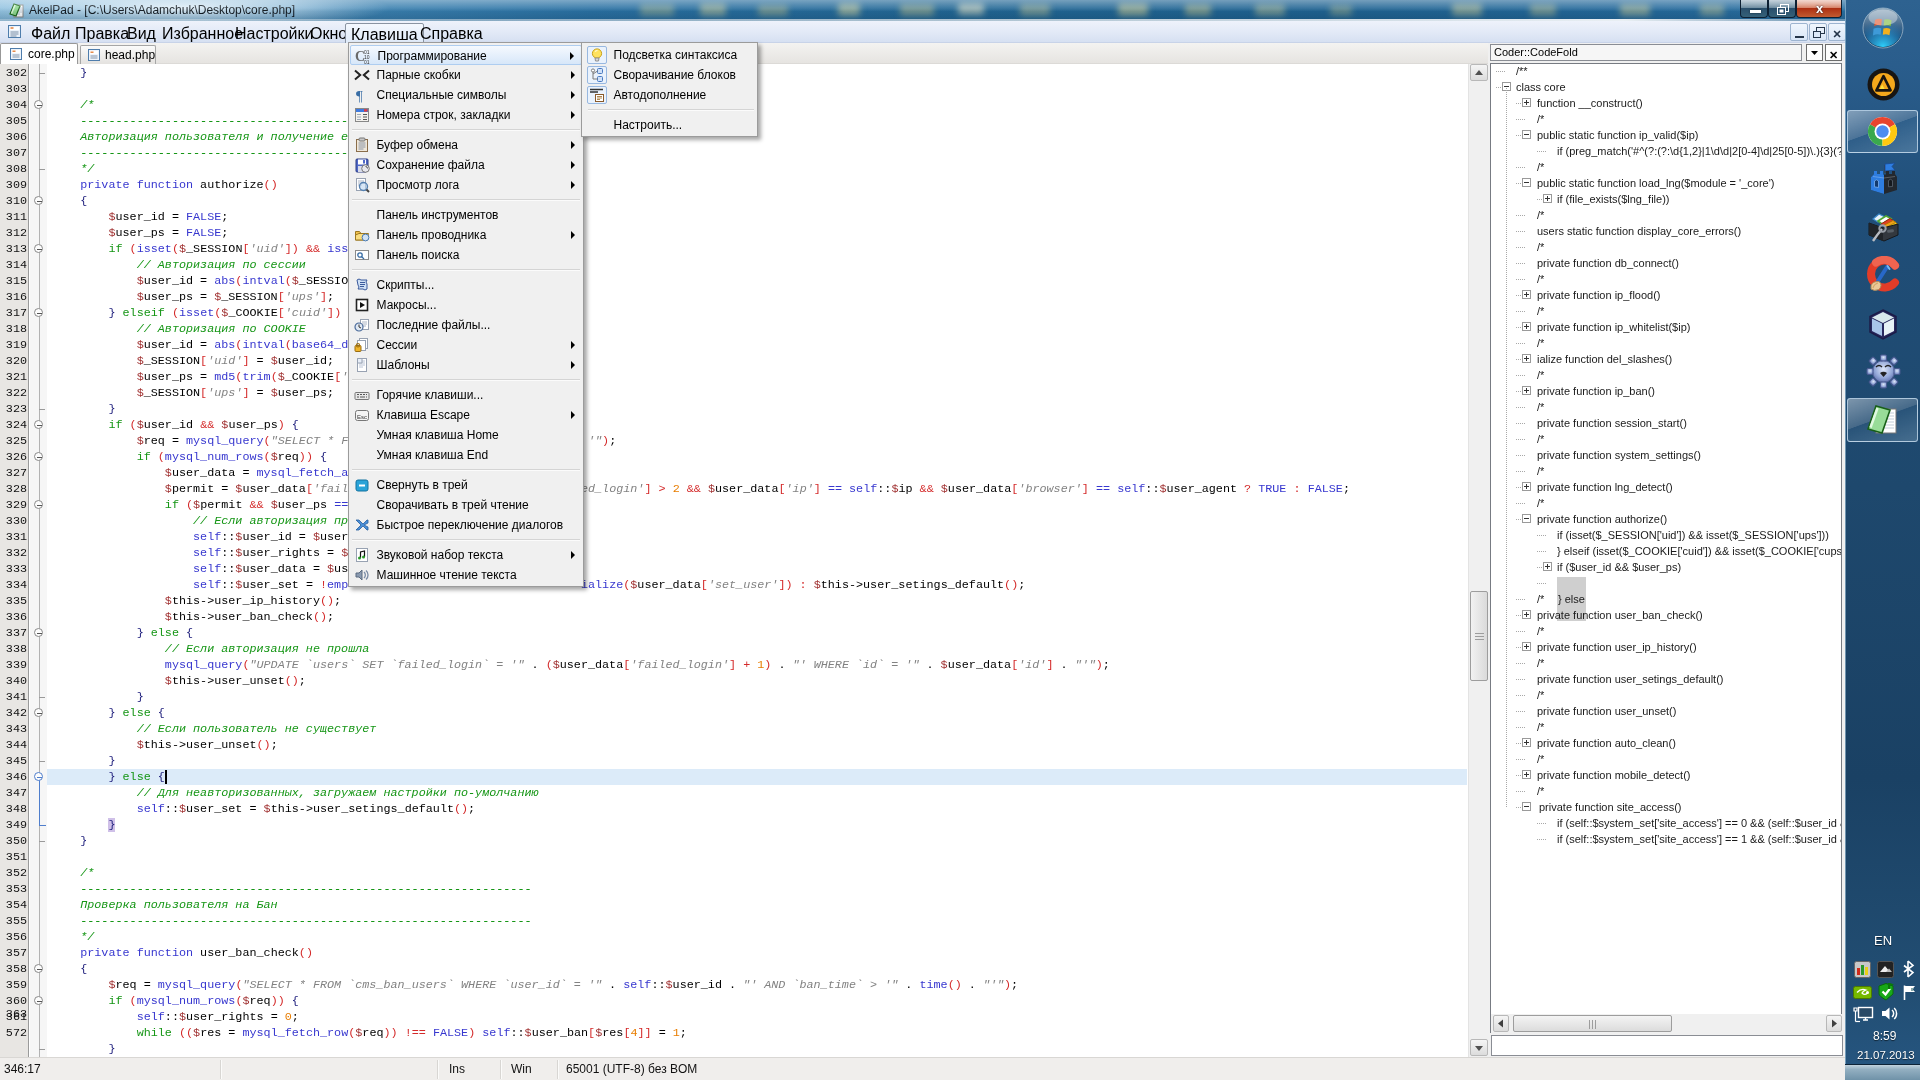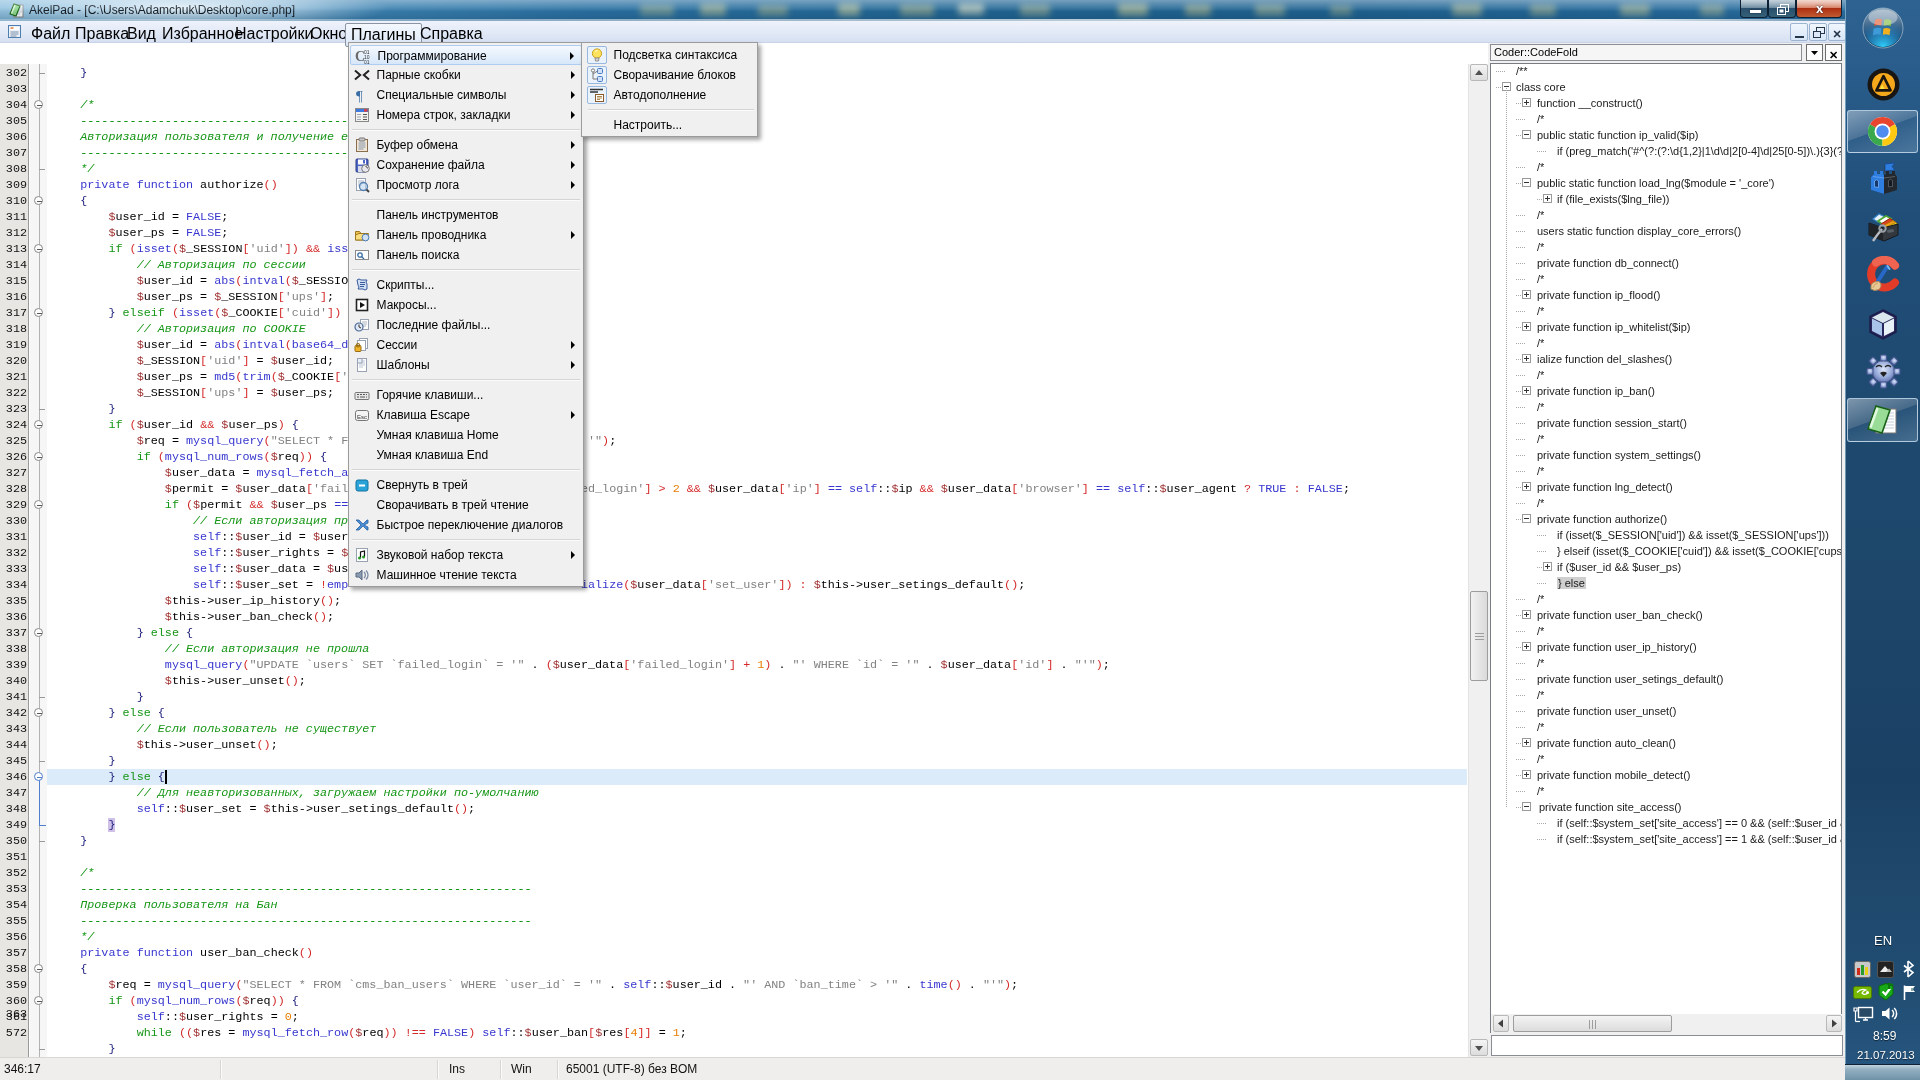--- a/index.html
+++ b/index.html
@@ -37,21 +37,21 @@
 .dicon{position:absolute;width:14px;height:14px}
 
 #editor{position:absolute;left:0;top:64px;width:1468px;height:993px;background:#fff;overflow:hidden}
 #gutter{position:absolute;left:0;top:0;width:29px;height:993px;background:#e8e6e3;border-right:1px solid #9a9a9a}
 #foldcol{position:absolute;left:30px;top:0;width:17px;height:993px;background:#f6f6f6}
 .lnum{position:absolute;left:0;width:27px;text-align:right;font-family:"Liberation Mono",monospace;font-size:11.75px;line-height:16px;color:#111}
 .cl{position:absolute;left:52px;height:16px;font-family:"Liberation Mono",monospace;font-size:11.75px;line-height:16px;white-space:pre;color:#000}
 .cl i{font-style:normal;color:#a03030}
 .cl b{font-weight:normal;color:#d42a2a}
 .cl u{text-decoration:none;color:#23237f}
-.cl s{text-decoration:none;color:#828282;}
+.cl s{text-decoration:none;color:#828282;font-style:italic}
 .cl em{color:#169616;font-style:italic}
 .cl g{color:#169616}
 .cl k{color:#3737cf}
 .cl n{color:#e87d00}
 #curline{position:absolute;left:47px;width:1420px;height:16px;background:#dcebf9}
 #caret{position:absolute;width:2px;height:14px;background:#000}
 .fmark{position:absolute;width:9px;height:9px;border:1px solid #8a8a8a;border-radius:50%;background:#fcfcfc}
 .fmark:after{content:"";position:absolute;left:1.5px;top:3.5px;width:5px;height:1px;background:#555}
 .fmark.blue{border-color:#4f7ecc}
 .fmark.blue:after{background:#4f7ecc}
@@ -148,32 +148,52 @@
 <rect x="3" y="3" width="9" height="3" fill="#fff"></rect>
         <path d="M3.5 4h3" stroke="#e0762c" stroke-width="1.4"></path>
 <path d="M3.5 8h8M3.5 10h8M3.5 12h6" stroke="#7a8ea6" stroke-width="1"></path>
       </svg>
 <span class="mi" style="left:26px">Файл</span>
 <span class="mi" style="left:70px">Правка</span>
 <span class="mi" style="left:122px">Вид</span>
 <span class="mi" style="left:157px">Избранное</span>
 <span class="mi" style="left:230px">Настройки</span>
 <span class="mi" style="left:305px">Окно</span>
-<span class="mi" id="miplug" style="left:345px">Плагины</span>
+<span class="mi" id="miplug" style="left:345px">Клавиша</span>
 <span class="mi" style="left:415px">Справка</span>
 <div class="mdib" style="left:1790px">
         <div class="abs" style="left:4px;top:12px;width:9px;height:2px;background:#25364a"></div>
       </div>
 <div class="mdib" style="left:1809px">
         <svg class="abs" style="left:3px;top:3px" width="12" height="12">
           <rect x="3.5" y="0.5" width="8" height="6" fill="none" stroke="#25364a"></rect>
           <rect x="0.5" y="4.5" width="7" height="6" fill="#dce8f7" stroke="#25364a"></rect>
         </svg>
       </div>
 <div class="mdib" style="left:1828px"><span style="font-size:11px;line-height:17px;font-weight:bold">✕</span></div>
+</div>
+<div id="tabrow">
+<div class="tab" id="tab1">
+        <svg class="dicon" style="left:8px;top:3px" width="14" height="14">
+<rect x="1.5" y="1.5" width="11" height="11" fill="#eef4fb" stroke="#4f7dac"></rect>
+<rect x="3" y="3" width="8" height="3" fill="#fff"></rect>
+          <path d="M3.5 4.2h3" stroke="#e0762c" stroke-width="1.3"></path>
+<path d="M3.5 8h7M3.5 10h7" stroke="#8496ab" stroke-width="1"></path>
+        </svg>
+        <span class="abs" style="left:27px;top:3px">core.php</span>
+      </div>
+<div class="tab" id="tab2">
+        <svg class="dicon" style="left:6px;top:2px" width="14" height="14">
+<rect x="1.5" y="1.5" width="11" height="11" fill="#eef4fb" stroke="#4f7dac"></rect>
+<rect x="3" y="3" width="8" height="3" fill="#fff"></rect>
+          <path d="M3.5 4.2h3" stroke="#e0762c" stroke-width="1.3"></path>
+<path d="M3.5 8h7M3.5 10h7" stroke="#8496ab" stroke-width="1"></path>
+        </svg>
+        <span class="abs" style="left:24px;top:2px">head.php</span>
+      </div>
 </div>
 <div id="editor">
 <div id="gutter"></div>
       <div id="foldcol"></div>
 <div id="curline" style="top:705px"></div>
 <div class="abs" style="left:39px;top:0;width:1px;height:993px;background:#b2b2b2"></div>
 <div class="abs" style="left:39px;top:713px;width:1px;height:48px;background:#4f7ecc"></div>
 <div class="abs" style="left:39px;top:761px;width:7px;height:1px;background:#4f7ecc"></div>
 <div class="lnum" style="top:1px">302</div>
 <div class="cl" style="top:1px">    <u>}</u></div>
@@ -414,21 +434,21 @@
 <div class="texp" style="left:31px;top:450px"></div>
 <div class="trow" style="left:46px;top:449px">private function authorize()</div>
 <div class="tdot" style="left:46px;top:471px;width:10px"></div>
 <div class="trow" style="left:66px;top:465px">if (isset($_SESSION['uid']) &amp;&amp; isset($_SESSION['ups']))</div>
 <div class="tdot" style="left:46px;top:487px;width:10px"></div>
 <div class="trow" style="left:66px;top:481px">} elseif (isset($_COOKIE['cuid']) &amp;&amp; isset($_COOKIE['cups']))</div>
 <div class="tdot" style="left:46px;top:503px;width:10px"></div>
 <div class="texp plus" style="left:52px;top:498px"></div>
 <div class="trow" style="left:66px;top:497px">if ($user_id &amp;&amp; $user_ps)</div>
 <div class="tdot" style="left:46px;top:519px;width:10px"></div>
-<div class="trow" style="left:66px;top:513px;background:#cfcfcf;padding:0 1px">} else</div>
+<div class="trow" style="left:66px;top:513px;background:#cfcfcf;padding:16px 1px">} else</div>
 <div class="tdot" style="left:25px;top:535px;width:10px"></div>
 <div class="trow" style="left:46px;top:529px">/*</div>
 <div class="tdot" style="left:25px;top:551px;width:10px"></div>
 <div class="texp plus" style="left:31px;top:546px"></div>
 <div class="trow" style="left:46px;top:545px">private function user_ban_check()</div>
 <div class="tdot" style="left:25px;top:567px;width:10px"></div>
 <div class="trow" style="left:46px;top:561px">/*</div>
 <div class="tdot" style="left:25px;top:583px;width:10px"></div>
 <div class="texp plus" style="left:31px;top:578px"></div>
 <div class="trow" style="left:46px;top:577px">private function user_ip_history()</div>

